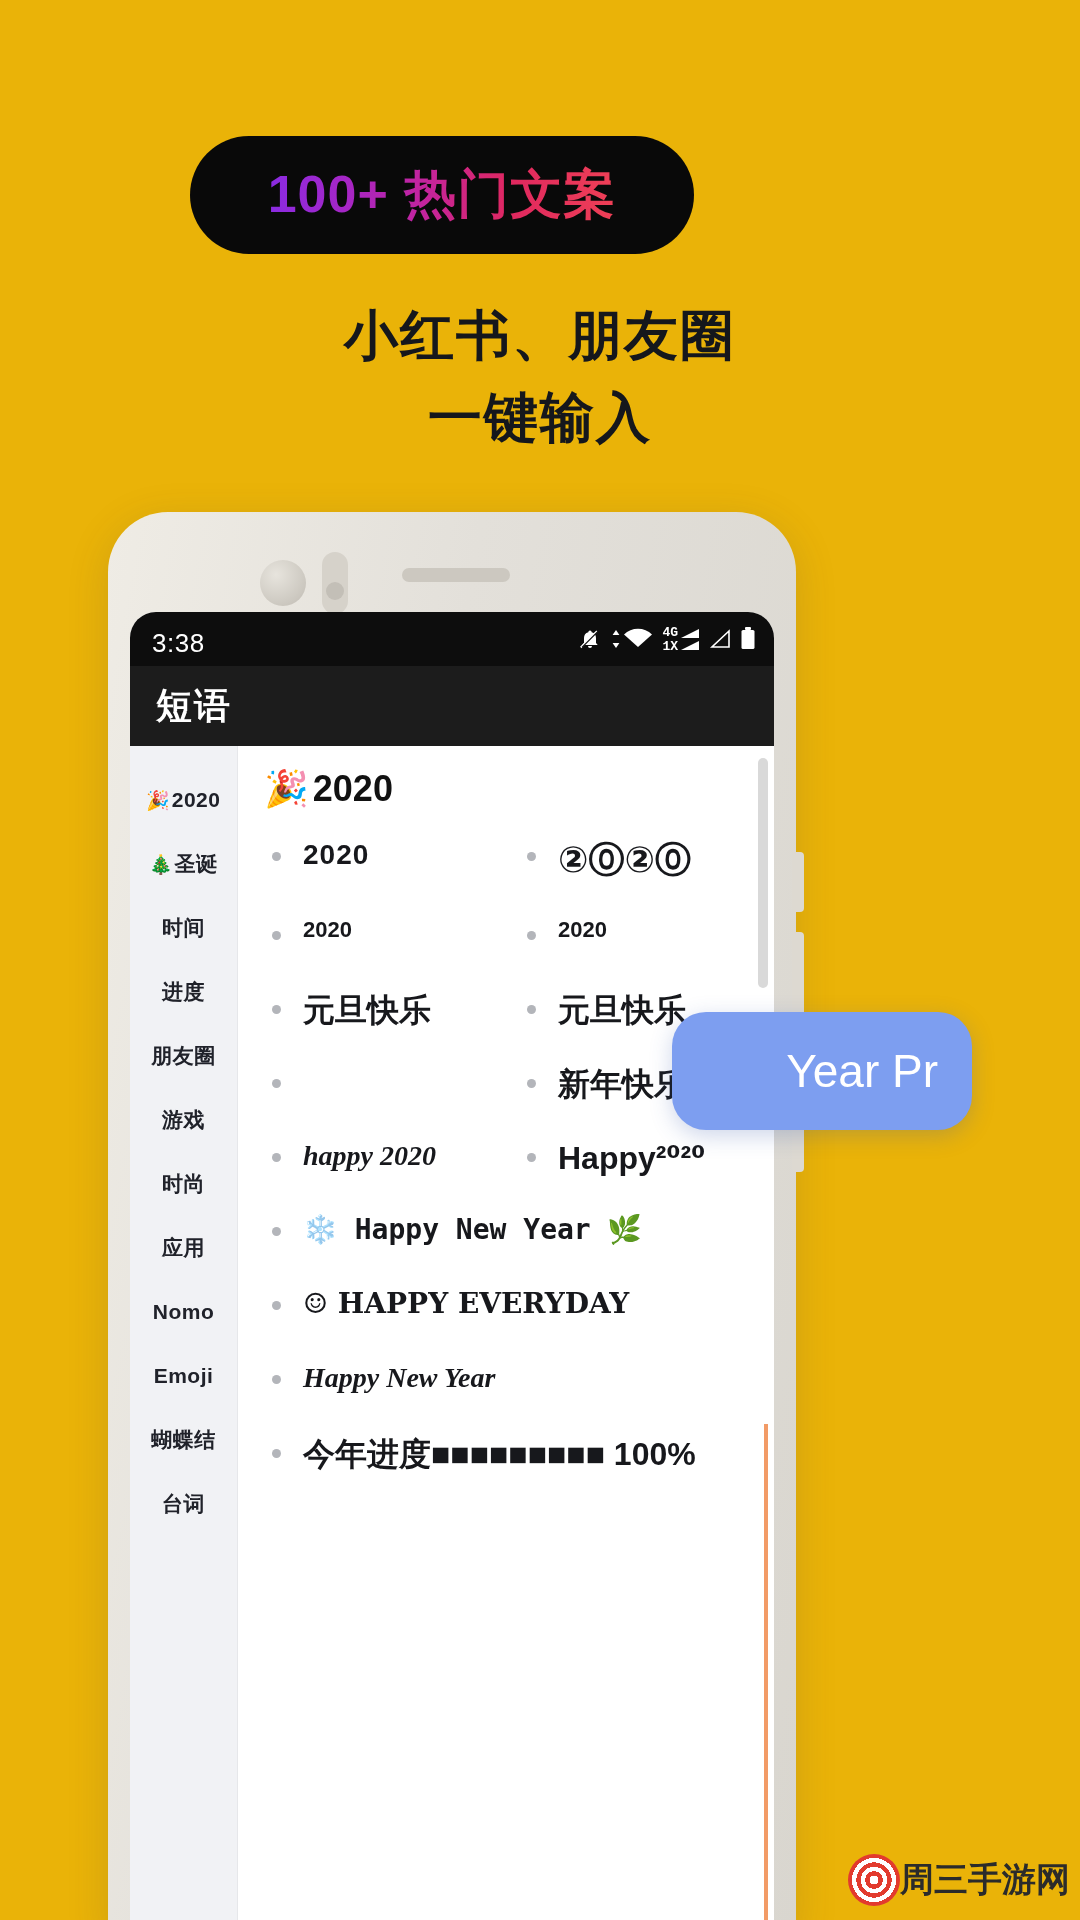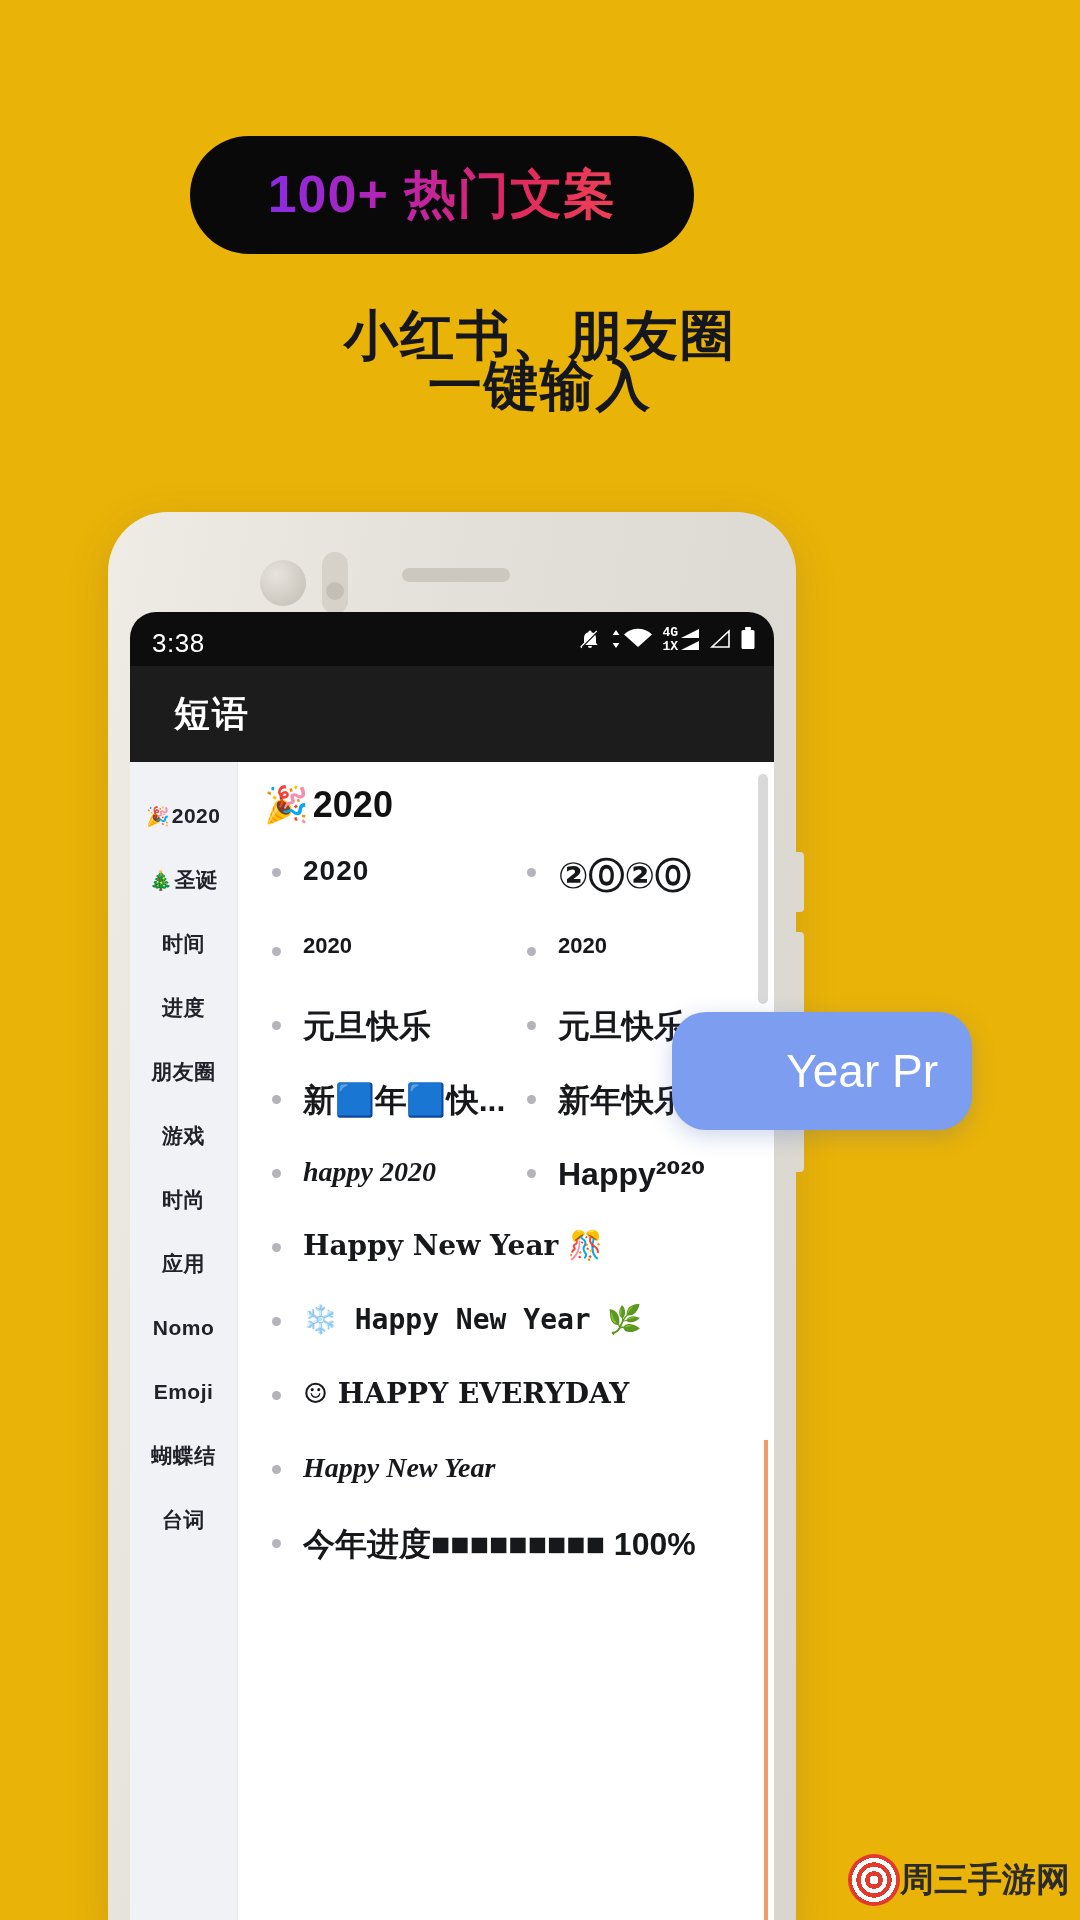--- a/index.html
+++ b/index.html
@@ -25,21 +25,21 @@
     -webkit-background-clip: text; background-clip: text;
     -webkit-text-fill-color: transparent; color: transparent;
     white-space: nowrap;
   }
   .promo-line {
     position: absolute; left: 0; width: 1080px;
     text-align: center; color: #15171c;
     font-size: 54px; font-weight: bold; letter-spacing: 2px;
   }
   .promo-line-1 { top: 300px; }
-  .promo-line-2 { top: 350px; }
+  .promo-line-2 { top: 382px; }
 
   
   .phone {
     position: absolute; left: 108px; top: 512px;
     width: 688px; height: 1420px;
     background: linear-gradient(100deg,#efece5 0%, #e3e0da 40%, #d9d6cf 100%);
     border-radius: 60px 60px 0 0;
     box-shadow: 0 10px 40px rgba(80,70,60,.18);
   }
   .phone-sidebtn {
@@ -82,22 +82,22 @@
   }
   .status-time { font-size: 26px; letter-spacing: .5px; margin-top: 8px; }
   .status-icons { margin-left: auto; display: flex; align-items: center; gap: 9px; font-family: Liberation Mono, monospace; }
   .status-icons svg { display: block; }
   .sig-label { font-size: 13px; font-weight: bold; line-height: 1.0; text-align: right; }
   .sig-group { display: flex; align-items: center; gap: 2px; }
   .sig-stack { display:flex; flex-direction:column; gap:1px; }
 
   
   .appbar {
-    height: 96px; background: #1c1c1c; color: #fff;
-    display: flex; align-items: center; padding-left: 44px;
+    height: 80px; background: #1c1c1c; color: #fff;
+    display: flex; align-items: center; padding-left: 26px;
   }
   .appbar-title { font-size: 36px; font-weight: bold; letter-spacing: 2px; }
 
   
   .app-body { display: flex; height: calc(100% - 54px - 88px); background: #fff; }
   .sidebar {
     width: 108px; background: #f1f2f5; flex: 0 0 108px;
     display: flex; flex-direction: column; align-items: center;
     padding-top: 22px; border-right: 1px solid #e6e7ea;
   }
@@ -311,37 +311,32 @@
               <div class="cell">
                   <span class="dot"></span>
                   <span class="cell-text t-big">元旦快乐</span>
                 </div>
               <div class="cell">
                   <span class="dot"></span>
                   <span class="cell-text t-big">元旦快乐</span>
                 </div>
               <div class="cell">
                   <span class="dot"></span>
-                  <span class="cell-text t-big">新🟦年🟦快...</span>
                 </div>
               <div class="cell">
                   <span class="dot"></span>
                   <span class="cell-text t-big">新年快乐</span>
                 </div>
               <div class="cell">
                   <span class="dot"></span>
                   <span class="cell-text t-script">happy 2020</span>
                 </div>
               <div class="cell">
                   <span class="dot"></span>
                   <span class="cell-text t-big">Happy²⁰²⁰</span>
-                </div>
-              <div class="cell full">
-                  <span class="dot"></span>
-                  <span class="cell-text t-serif">Happy New Year 🎊</span>
                 </div>
               <div class="cell full">
                   <span class="dot"></span>
                   <span class="cell-text t-mono">❄️ Happy New Year 🌿</span>
                 </div>
               <div class="cell full">
                   <span class="dot"></span>
                   <span class="cell-text t-serif">☺ HAPPY EVERYDAY</span>
                 </div>
               <div class="cell full">

